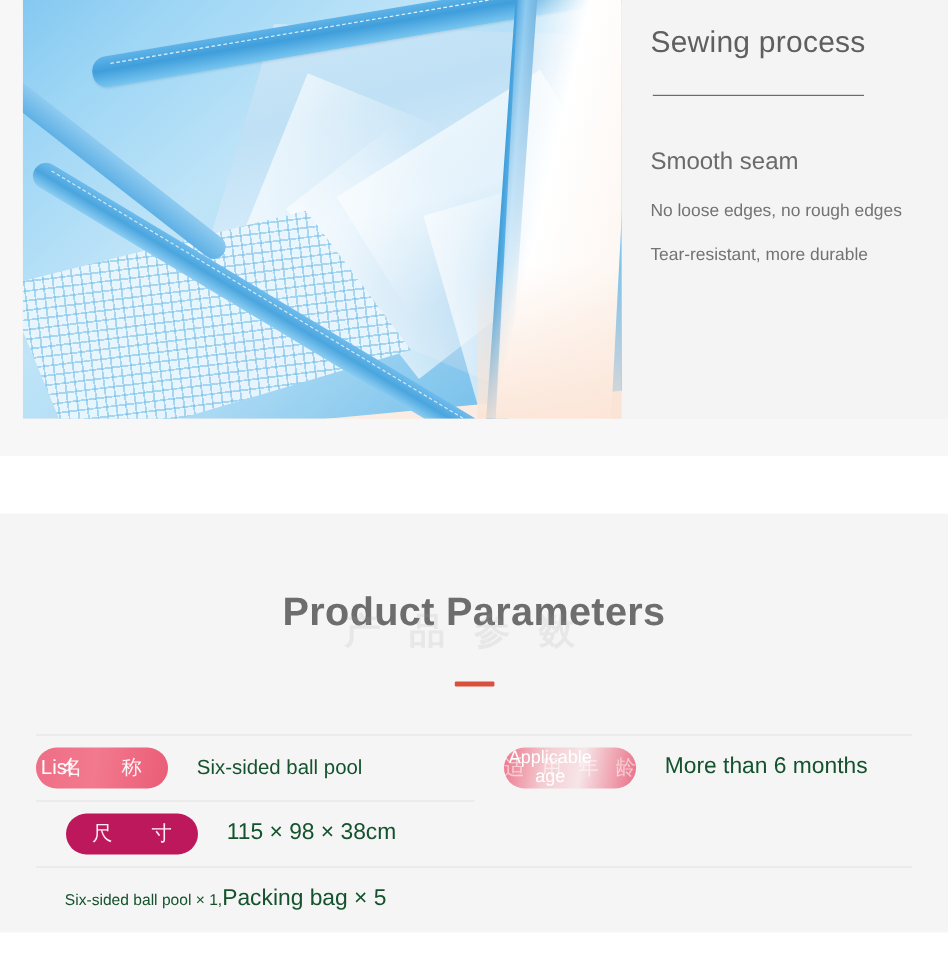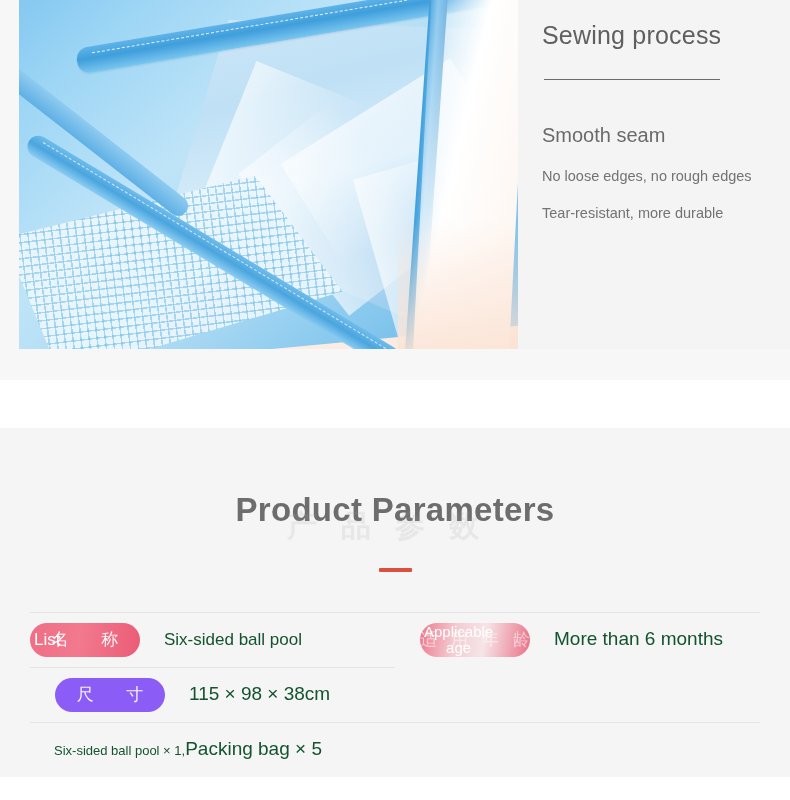--- a/index.html
+++ b/index.html
@@ -247,21 +247,21 @@
     background: linear-gradient(100deg,#ee6e85 0%,#f2798e 45%,#ea5c76 100%);
   }
   .pill-faded {
     background: linear-gradient(100deg,
        rgba(236,110,133,0.95) 0%,
        rgba(243,170,180,0.55) 32%,
        rgba(247,205,210,0.40) 58%,
        rgba(233,100,125,0.92) 100%);
   }
   .pill-solid {
-    background: #8b5cf6;
+    background: #be185d;
   }
   .pill-cjk {
     position: absolute;
     inset: 0;
     display: flex;
     align-items: center;
     justify-content: center;
     color: rgba(255,255,255,0.92);
     font-size: 17px;
     letter-spacing: 14px;

